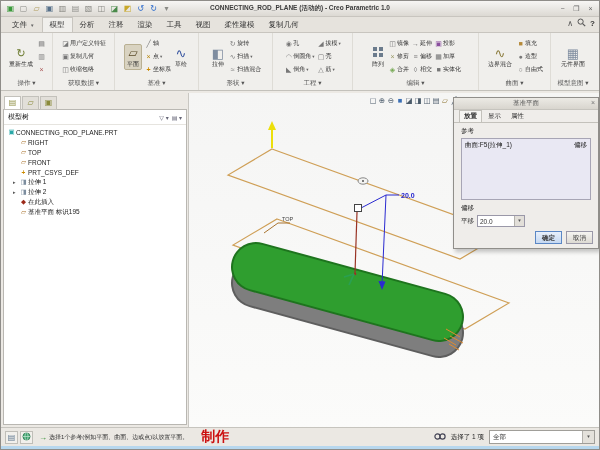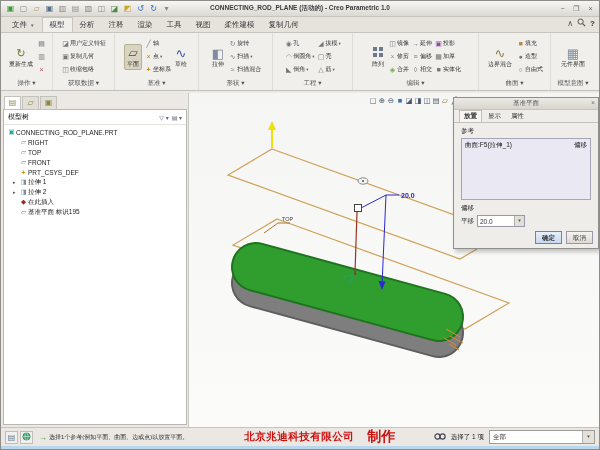--- a/index.html
+++ b/index.html
@@ -504,21 +504,20 @@
 
 <div class="statusbar">
   <span class="sbtn">▤</span>
   <span class="sbtn"><svg width="9" height="9" viewBox="0 0 10 10">
         <circle cx="5" cy="5" r="4" fill="#3aa06a" stroke="#2a7a4f" stroke-width="0.8"></circle>
         <ellipse cx="5" cy="5" rx="1.8" ry="4" fill="none" stroke="#d7f0e2" stroke-width="0.7"></ellipse>
         <line x1="1" y1="5" x2="9" y2="5" stroke="#d7f0e2" stroke-width="0.7"></line>
       </svg></span>
   <span class="parrow">→</span>
   <span class="smsg">选择1个参考(例如平面、曲面、边或点)以放置平面。</span>
-  <span class="brand">北京兆迪科技有限公司</span>
   <span class="brand2">制作</span>
   <span class="sright">
     <span><svg width="12" height="9" viewBox="0 0 12 9">
           <circle cx="3.5" cy="4.5" r="2.6" fill="none" stroke="#445" stroke-width="1.2"></circle>
           <circle cx="8.5" cy="4.5" r="2.6" fill="none" stroke="#445" stroke-width="1.2"></circle>
           <line x1="6" y1="3" x2="6" y2="4" stroke="#445" stroke-width="1"></line>
         </svg></span>
     <span class="scount">选择了 1 项</span>
     <span class="sfilter">
       <span>全部</span>

